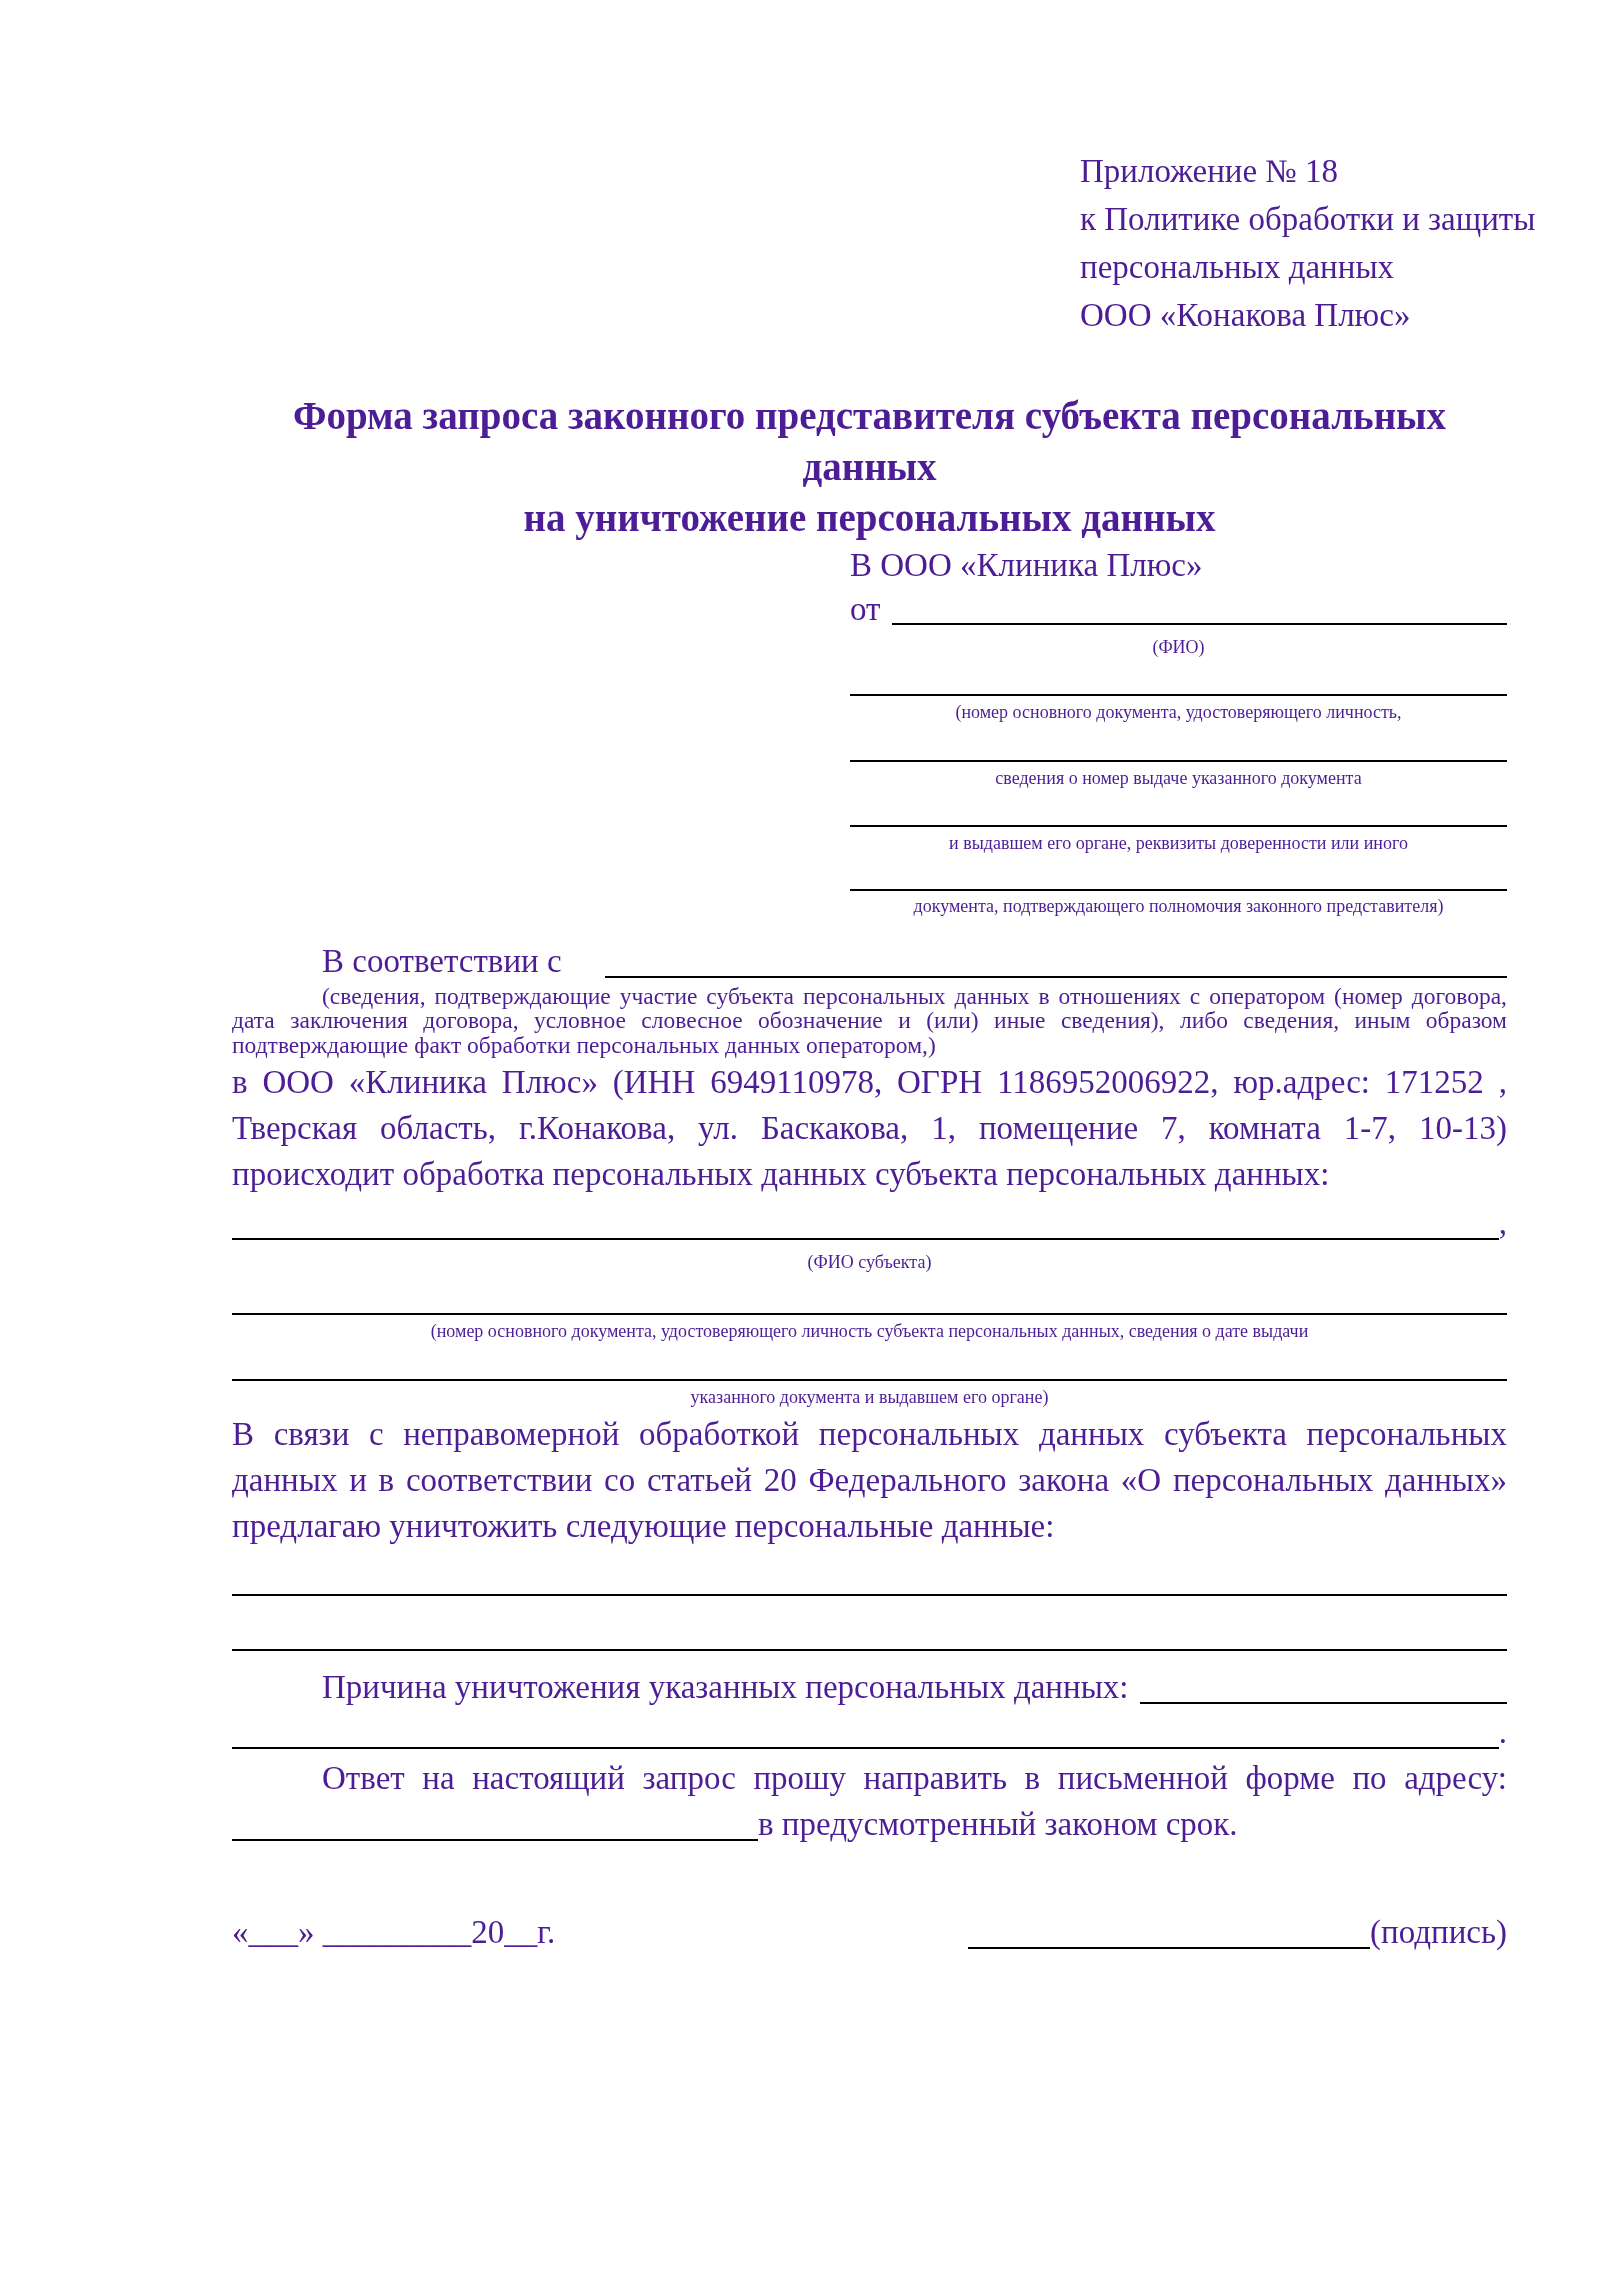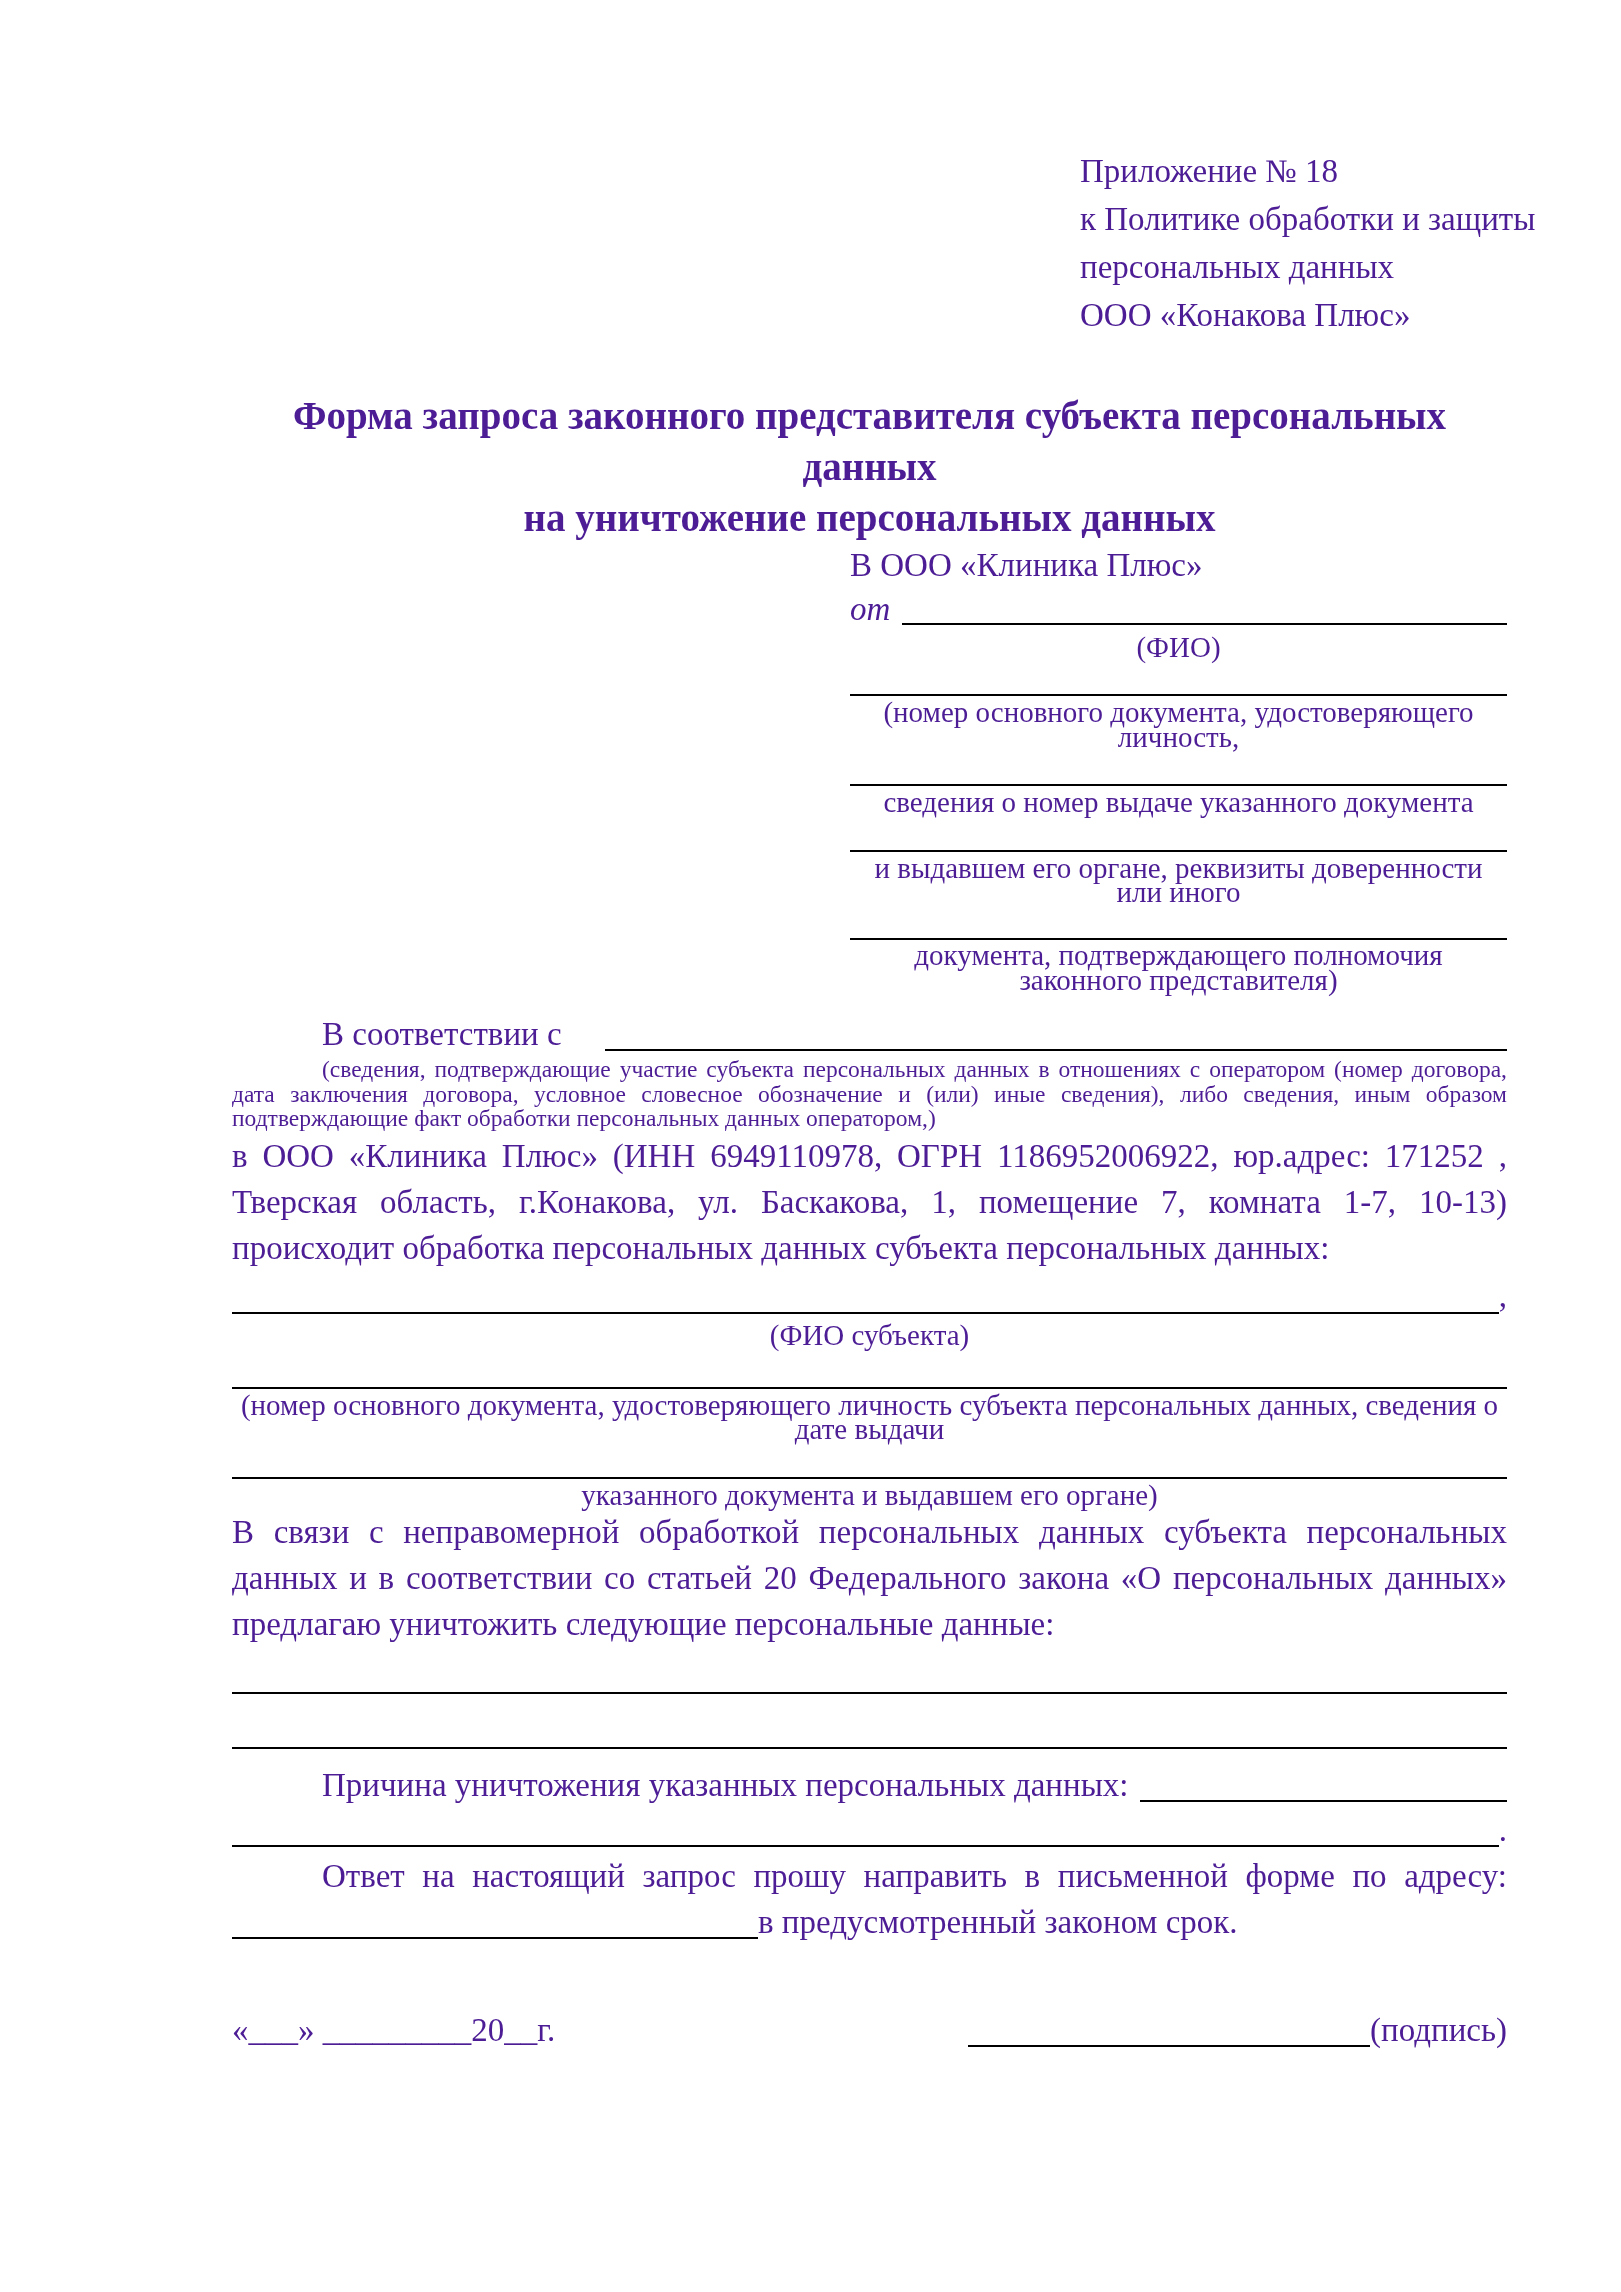--- a/index.html
+++ b/index.html
@@ -38,21 +38,21 @@
   .addressee {
     margin-left: 618px;
     width: 657px;
     font-size: 33px;
     line-height: 45px;
   }
   .frow { display: flex; }
   .frow .lead { white-space: nowrap; padding-right: 11.8px; }
   .frow .fill { flex: 1 1 auto; border-bottom: 2.9px solid #000; margin-bottom: 5.9px; }
   .cap {
-    font-size: 29px;
+    font-size: 18px;
     line-height: 24.5px;
     text-align: center;
   }
   .uline { height: 0; border-bottom: 2.9px solid #000; }
   .mt-cap { margin-top: 3.9px; }
 
   
   .body { font-size: 33px; line-height: 46px; }
   .para { margin: 0; }
   .just { text-align: justify; }
@@ -99,21 +99,21 @@
     </div>
 
     <div class="title">
       <div>Форма запроса законного представителя субъекта персональных данных</div>
       <div>на уничтожение персональных данных</div>
     </div>
 
     <div class="addressee">
       <div>В ООО «Клиника Плюс»</div>
 
-      <div class="frow" style="height:43px; line-height:43px;font-style:italic;">
+      <div class="frow" style="height:43px; line-height:43px;">
         <span class="lead">от</span>
         <span class="fill"></span>
       </div>
       <div class="cap mt-cap">(ФИО)</div>
 
       <div class="uline" style="margin-top:35px;"></div>
       <div class="cap mt-cap">(номер основного документа, удостоверяющего личность,</div>
 
       <div class="uline" style="margin-top:35px;"></div>
       <div class="cap mt-cap">сведения о номер выдаче указанного документа</div>

